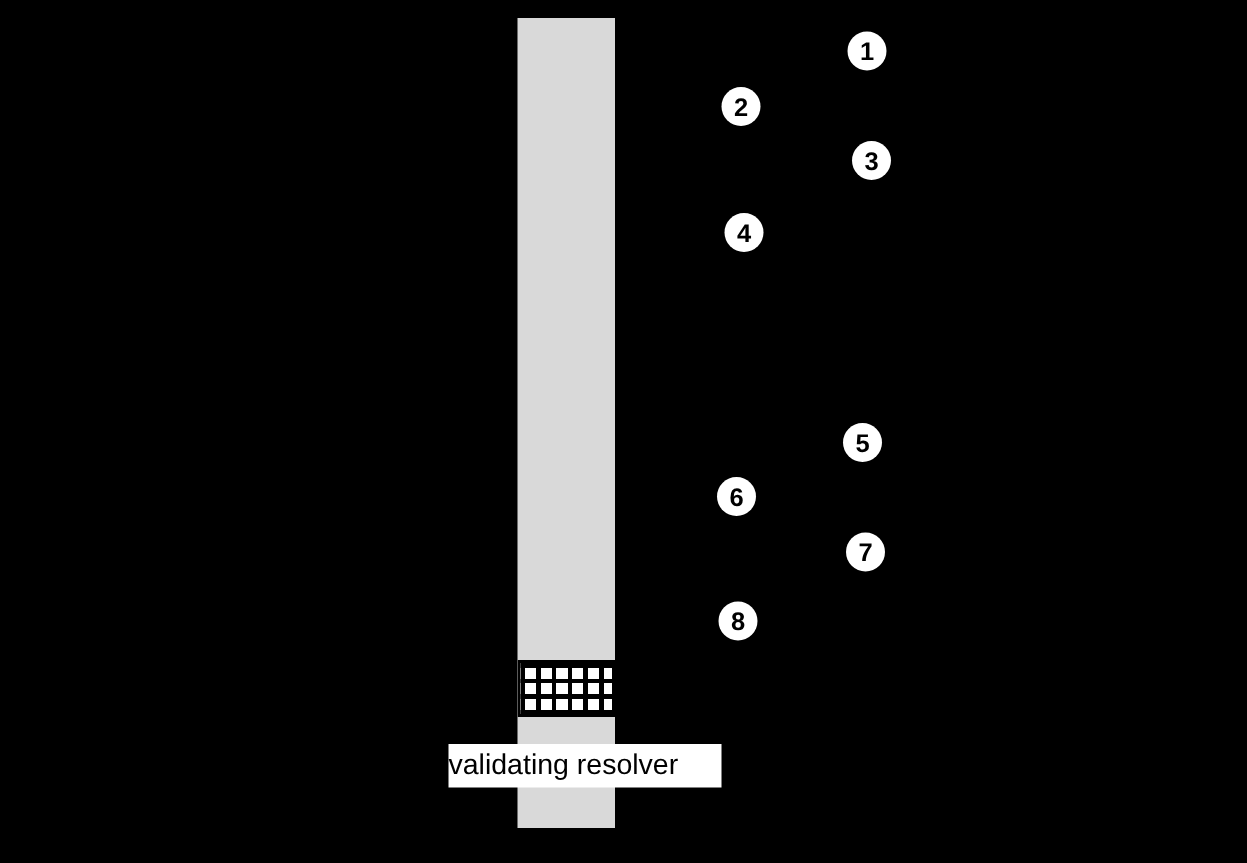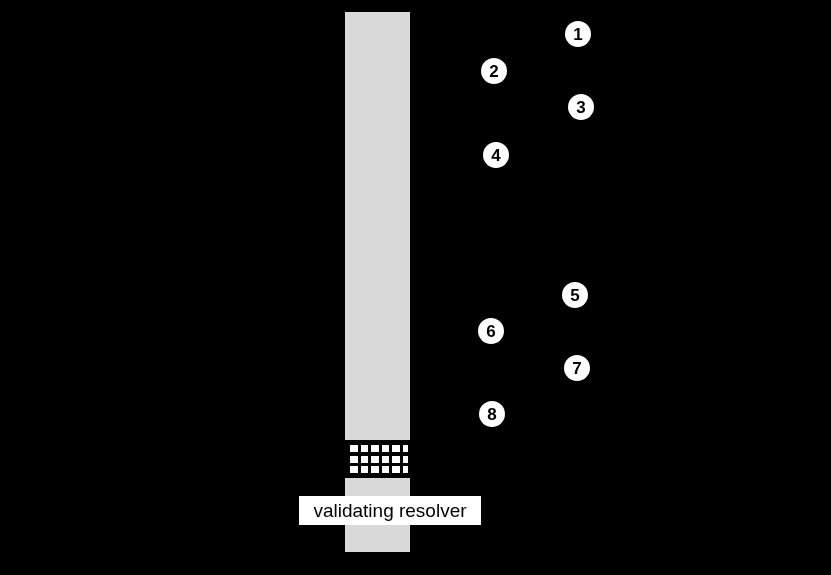--- a/index.html
+++ b/index.html
@@ -70,21 +70,20 @@
   .label-box {
     position: absolute;
     left: 299px;
     top: 496px;
     width: 182px;
     height: 29px;
     background: #ffffff;
     color: #000000;
     display: flex;
     align-items: center;
-    justify-content: center;
     font-size: 19px;
     white-space: nowrap;
   }
 </style>
 </head>
 <body>
 
 <div class="canvas">
 
   <div class="bar"></div>

